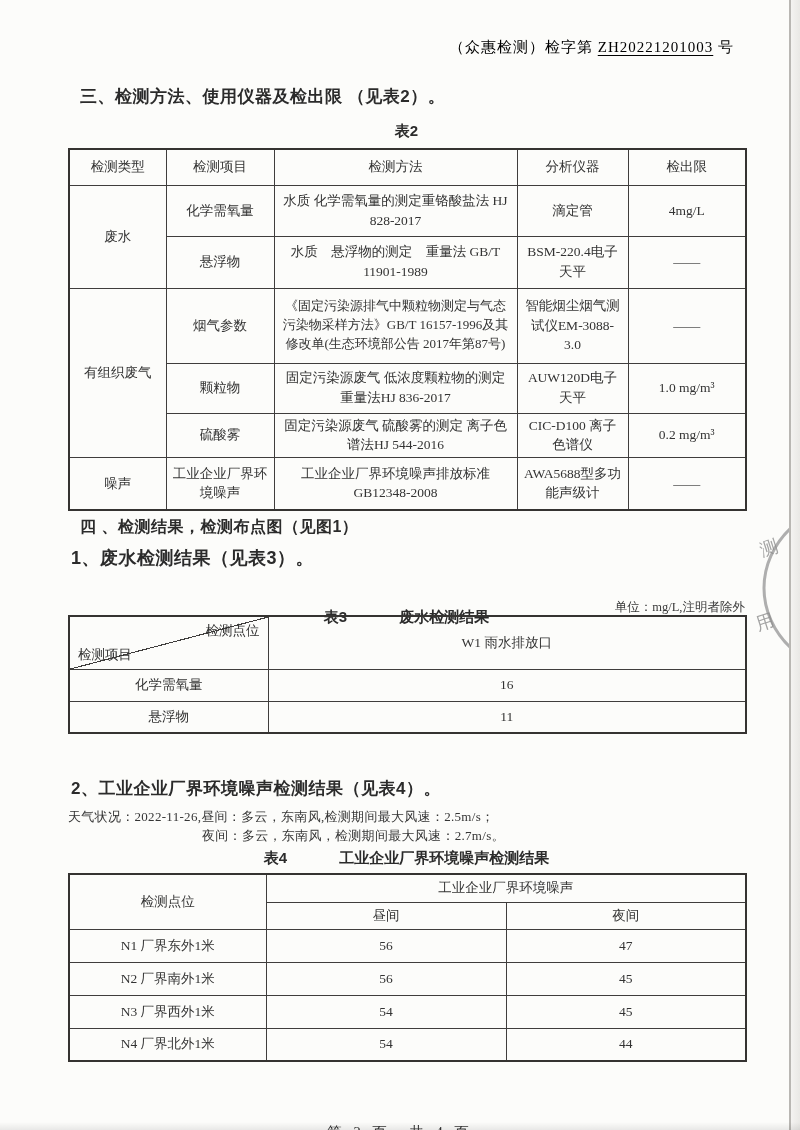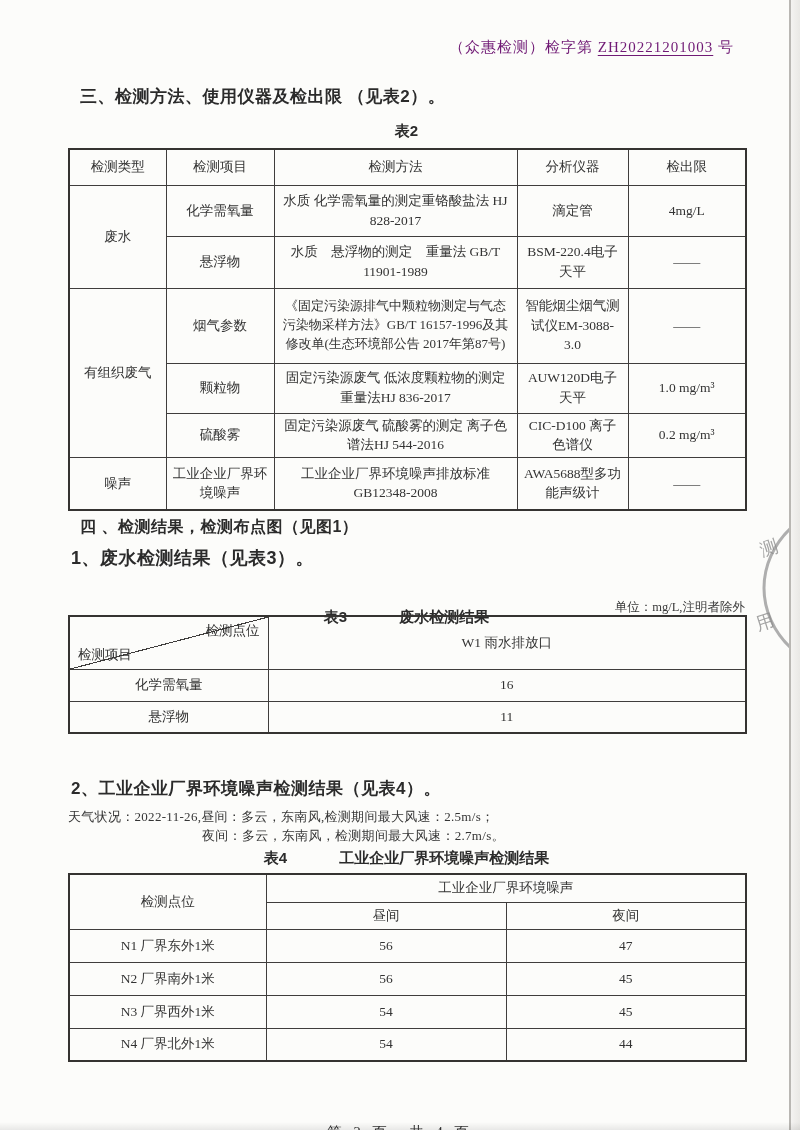--- a/index.html
+++ b/index.html
@@ -11,21 +11,21 @@
   .abs{position:absolute;}
   .heading{
     font-family:"Liberation Sans","DejaVu Sans",sans-serif;
     font-weight:600;color:#2b2b2b;letter-spacing:0.5px;
   }
   .caption{
     font-family:"Liberation Sans","DejaVu Sans",sans-serif;
     font-weight:600;font-size:15px;color:#2b2b2b;
     display:flex;justify-content:center;gap:52px;width:677px;left:68px;
   }
-  .report-no{font-size:15px;color:#701a75;letter-spacing:1px;}
+  .report-no{font-size:15px;color:#000000;letter-spacing:1px;}
   .report-no .num{text-decoration:underline;text-underline-offset:3px;}
   table{border-collapse:collapse;table-layout:fixed;width:677px;}
   td{
     border:1.6px solid #3f3d3c;text-align:center;vertical-align:middle;
     padding:2px 5px;font-size:13.5px;color:#333;line-height:1.45;
     overflow:hidden;
   }
   .t-outer{border:2.2px solid #353331;}
   .small-note{font-size:12.5px;color:#3a3a3a;}
   .weather{font-size:13px;color:#353535;letter-spacing:0.3px;}

